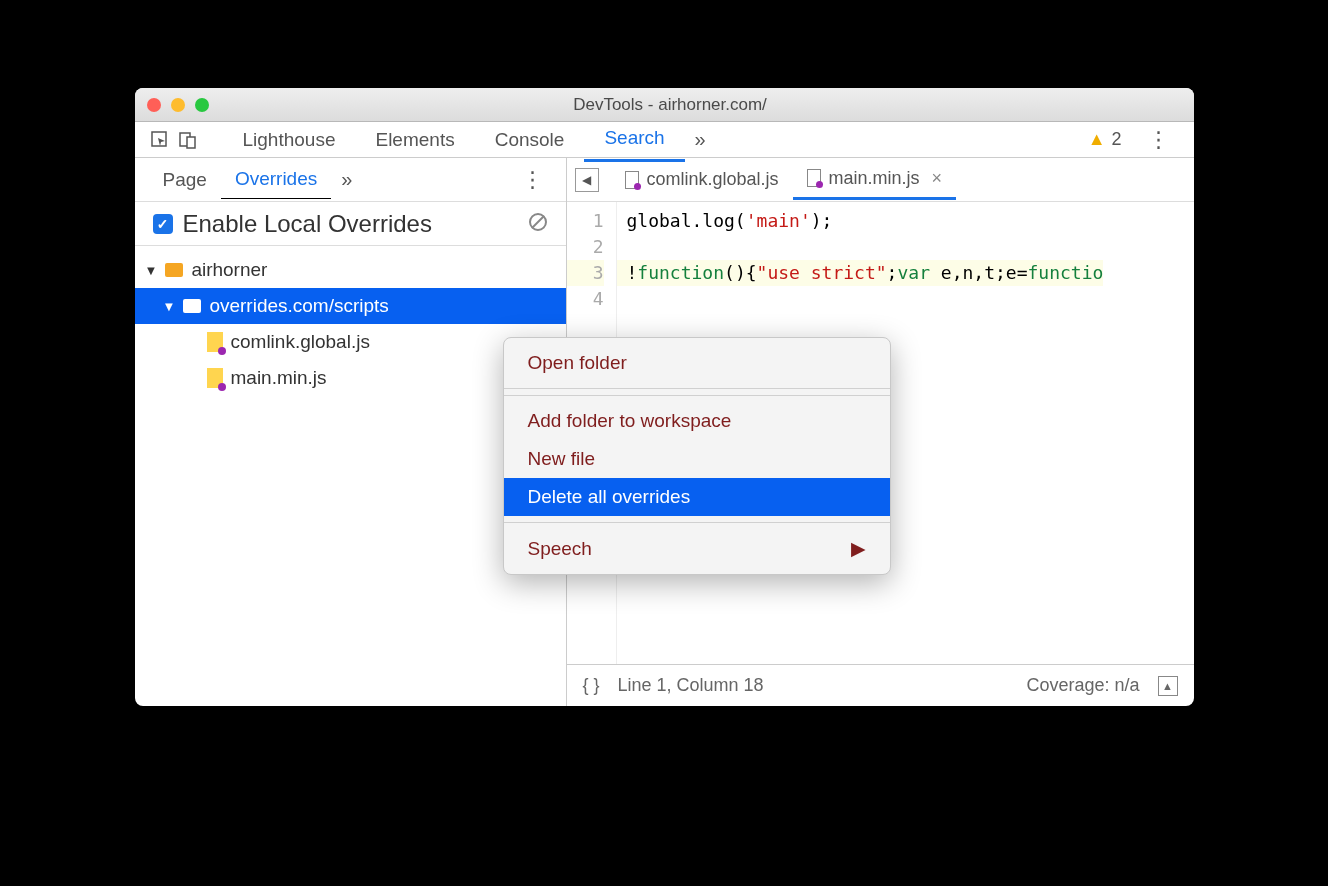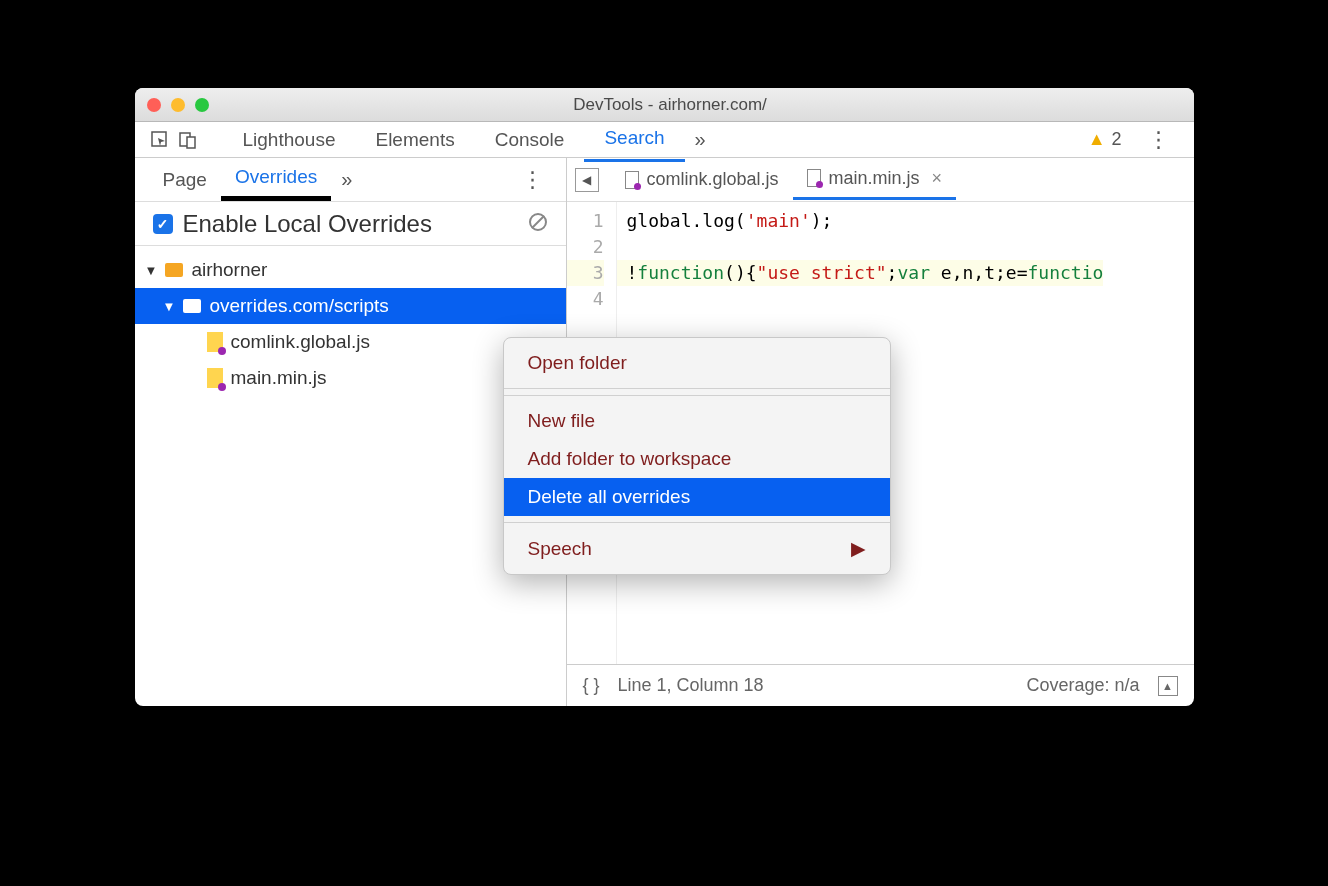--- a/index.html
+++ b/index.html
@@ -53,21 +53,21 @@
 .err-count { color:#555; font-size:18px; display:flex; align-items:center; gap:6px; padding:0 10px;}
 .kebab { font-size:22px; color:#555; padding:0 10px;}
 
 .main { display:flex; height: 548px; }
 .sidebar { width: 432px; border-right: 1px solid #ccc; display:flex; flex-direction:column;}
 .sb-header {
   height: 44px; border-bottom: 1px solid #ddd;
   display:flex; align-items:center; padding:0 14px; 
 }
 .sb-tab { padding:8px 14px; color:#555; font-size:19px;}
-.sb-tab.active { color:#1a73e8; border-bottom:5px solid #000000;}
+.sb-tab.active { color:#1a73e8; border-bottom:1px solid #000000;}
 .sb-more { font-size:20px; color:#555; padding:0 10px;}
 .sb-kebab { margin-left:auto; font-size:22px; color:#555; padding:0 8px;}
 
 .sb-opts {
   height: 44px; border-bottom: 1px solid #ddd;
   display:flex; align-items:center; padding:0 18px; gap:10px;
 }
 .chk { width:20px; height:20px; background:#1a73e8; border-radius:4px; display:flex; align-items:center; justify-content:center; color:#fff; font-size:14px; font-weight:bold;}
 .sb-label { font-size:24px; color:#333;}
 .deny-icon { margin-left:auto; color:#888;}
@@ -237,22 +237,22 @@
         <span>Coverage: n/a</span>
         <span class="box-icon">▲</span>
       </div>
     </div>
   </div>
 
   <div class="ctx-menu">
     <div class="ctx-item">Open folder</div>
     <div class="ctx-sep"></div>
     <div class="ctx-sep"></div>
+    <div class="ctx-item">Add folder to workspace</div>
     <div class="ctx-item">New file</div>
-    <div class="ctx-item">Add folder to workspace</div>
     <div class="ctx-item hl">Delete all overrides</div>
     <div class="ctx-sep"></div>
     <div class="ctx-item">
       <span>Speech</span>
       <span class="ctx-arrow">▶</span>
     </div>
   </div>
 </div>
 
 </body></html>

